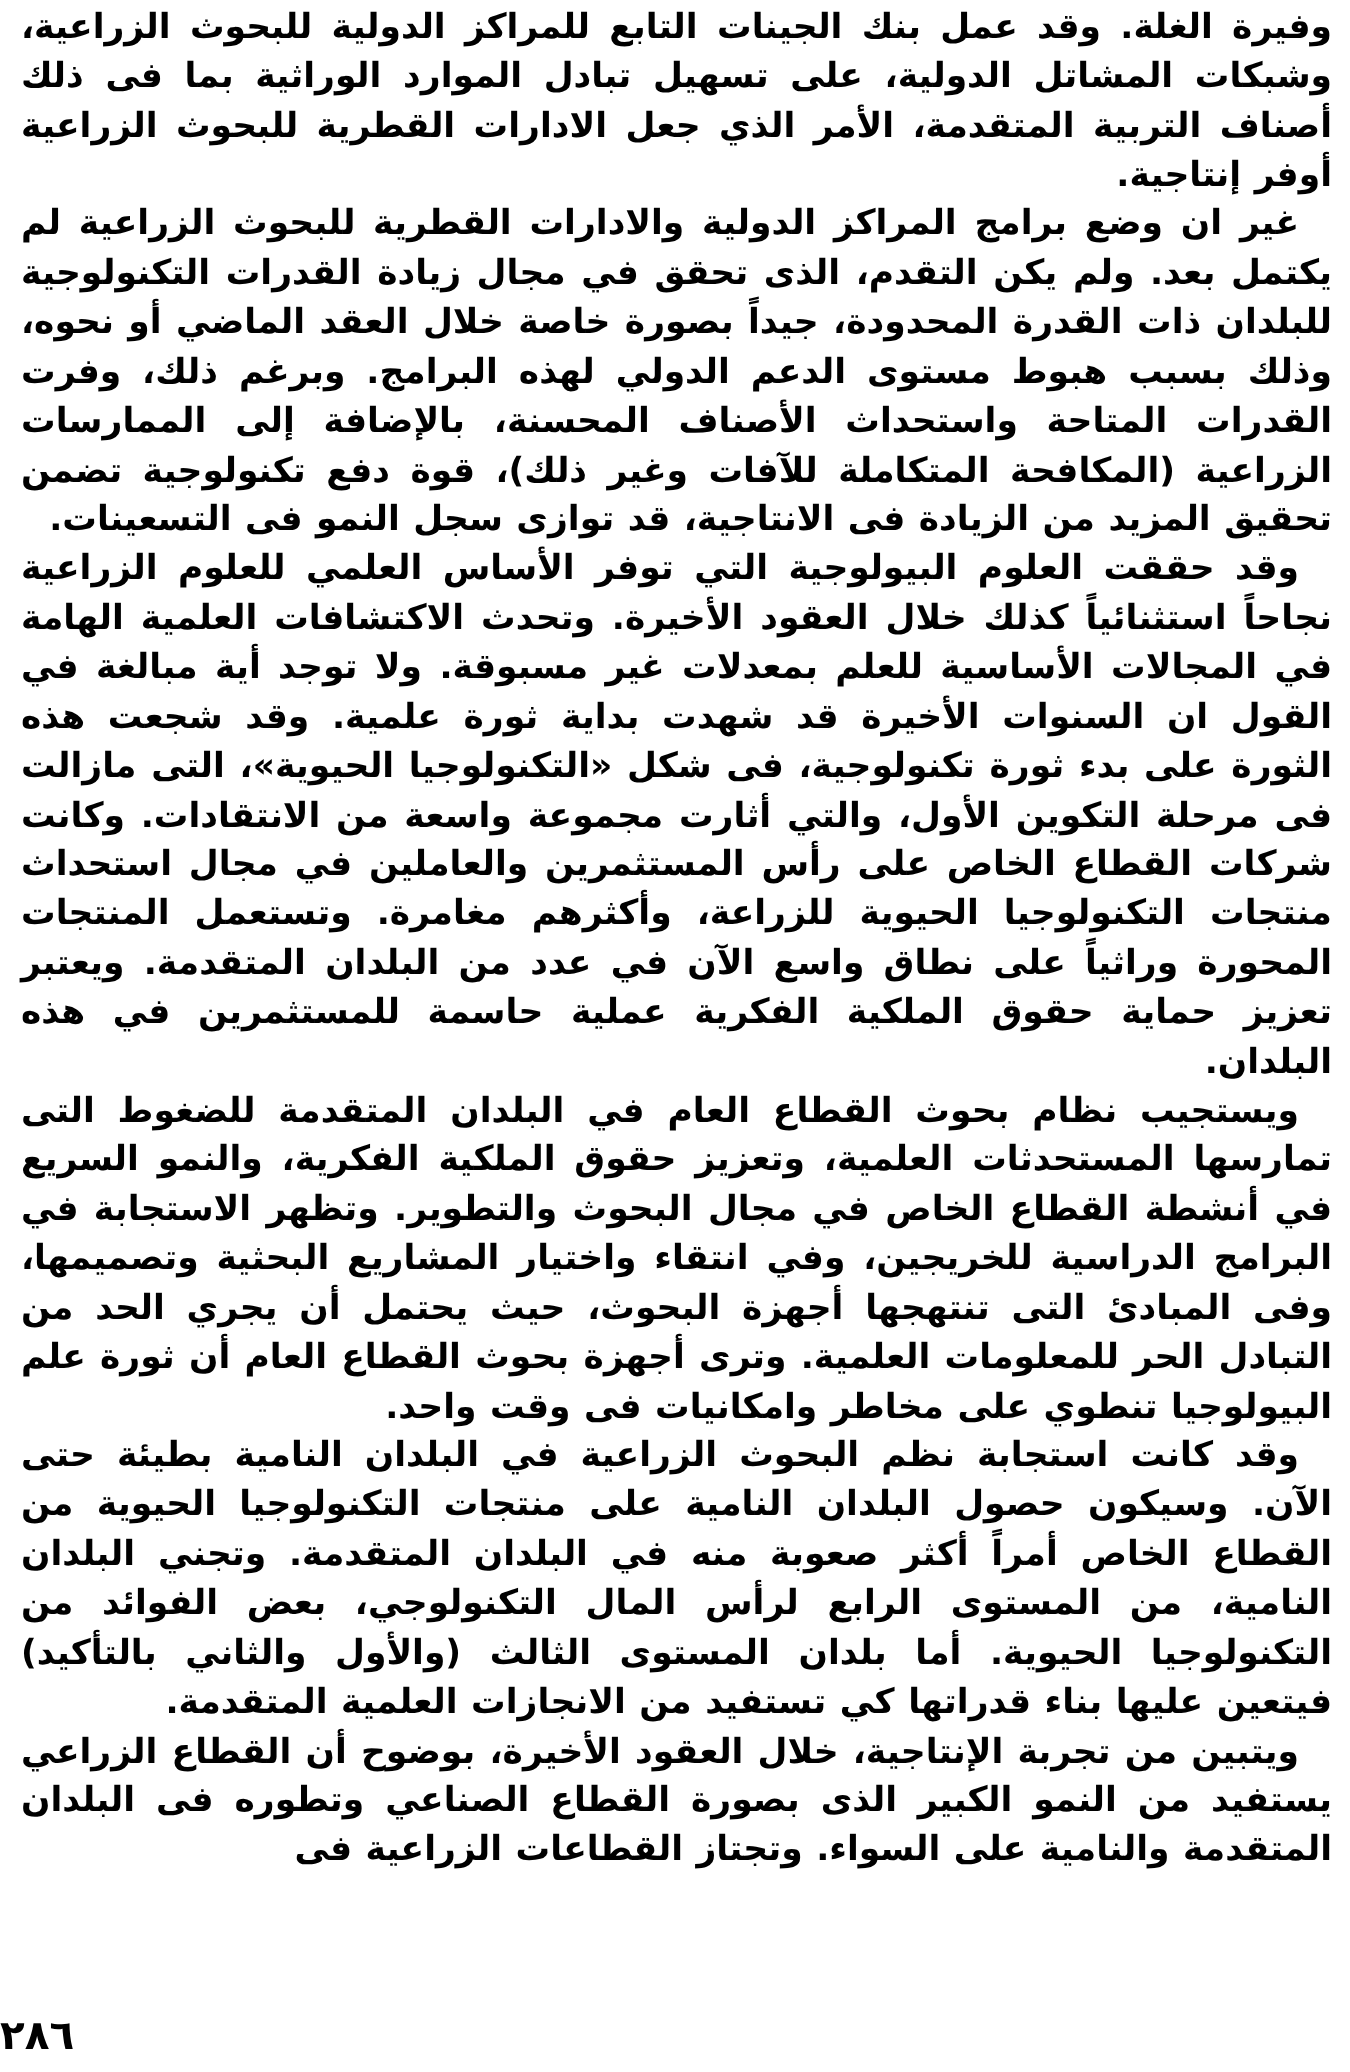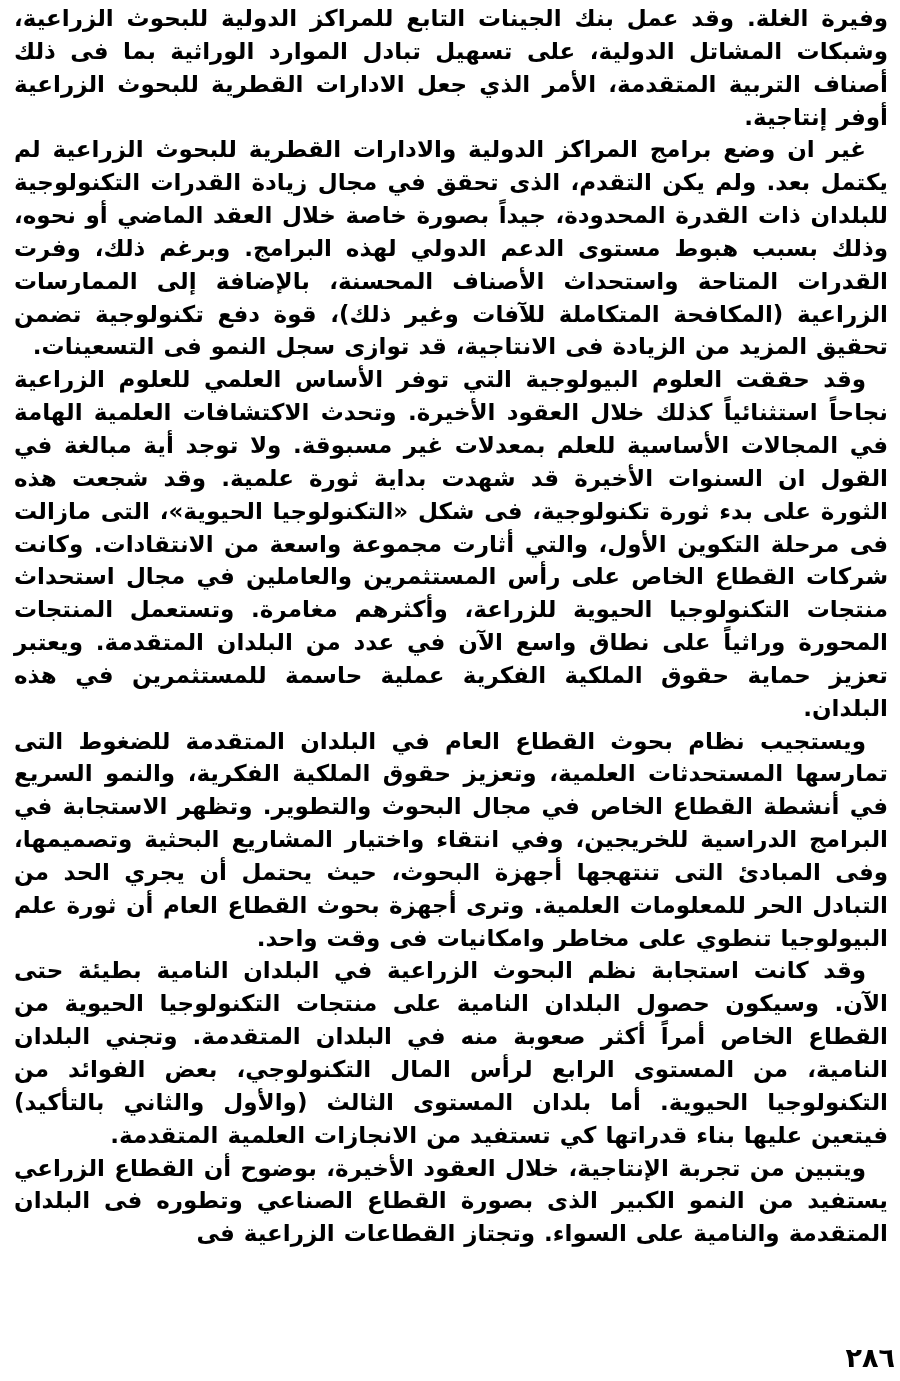--- a/index.html
+++ b/index.html
@@ -31,21 +31,21 @@
     margin: 0;
   }
   .page-text p.no-indent {
     text-indent: 0;
   }
   .page-number {
     position: absolute;
     bottom: 8px;
     left: 0;
     right: 5px;
-    text-align: right;
+    text-align: left;
     direction: ltr;
     color: #000000;
     font-size: 27px;
     font-weight: bold;
     font-family: "DejaVu Sans", sans-serif;
     letter-spacing: 2px;
   }
 </style>
 </head>
 <body>

